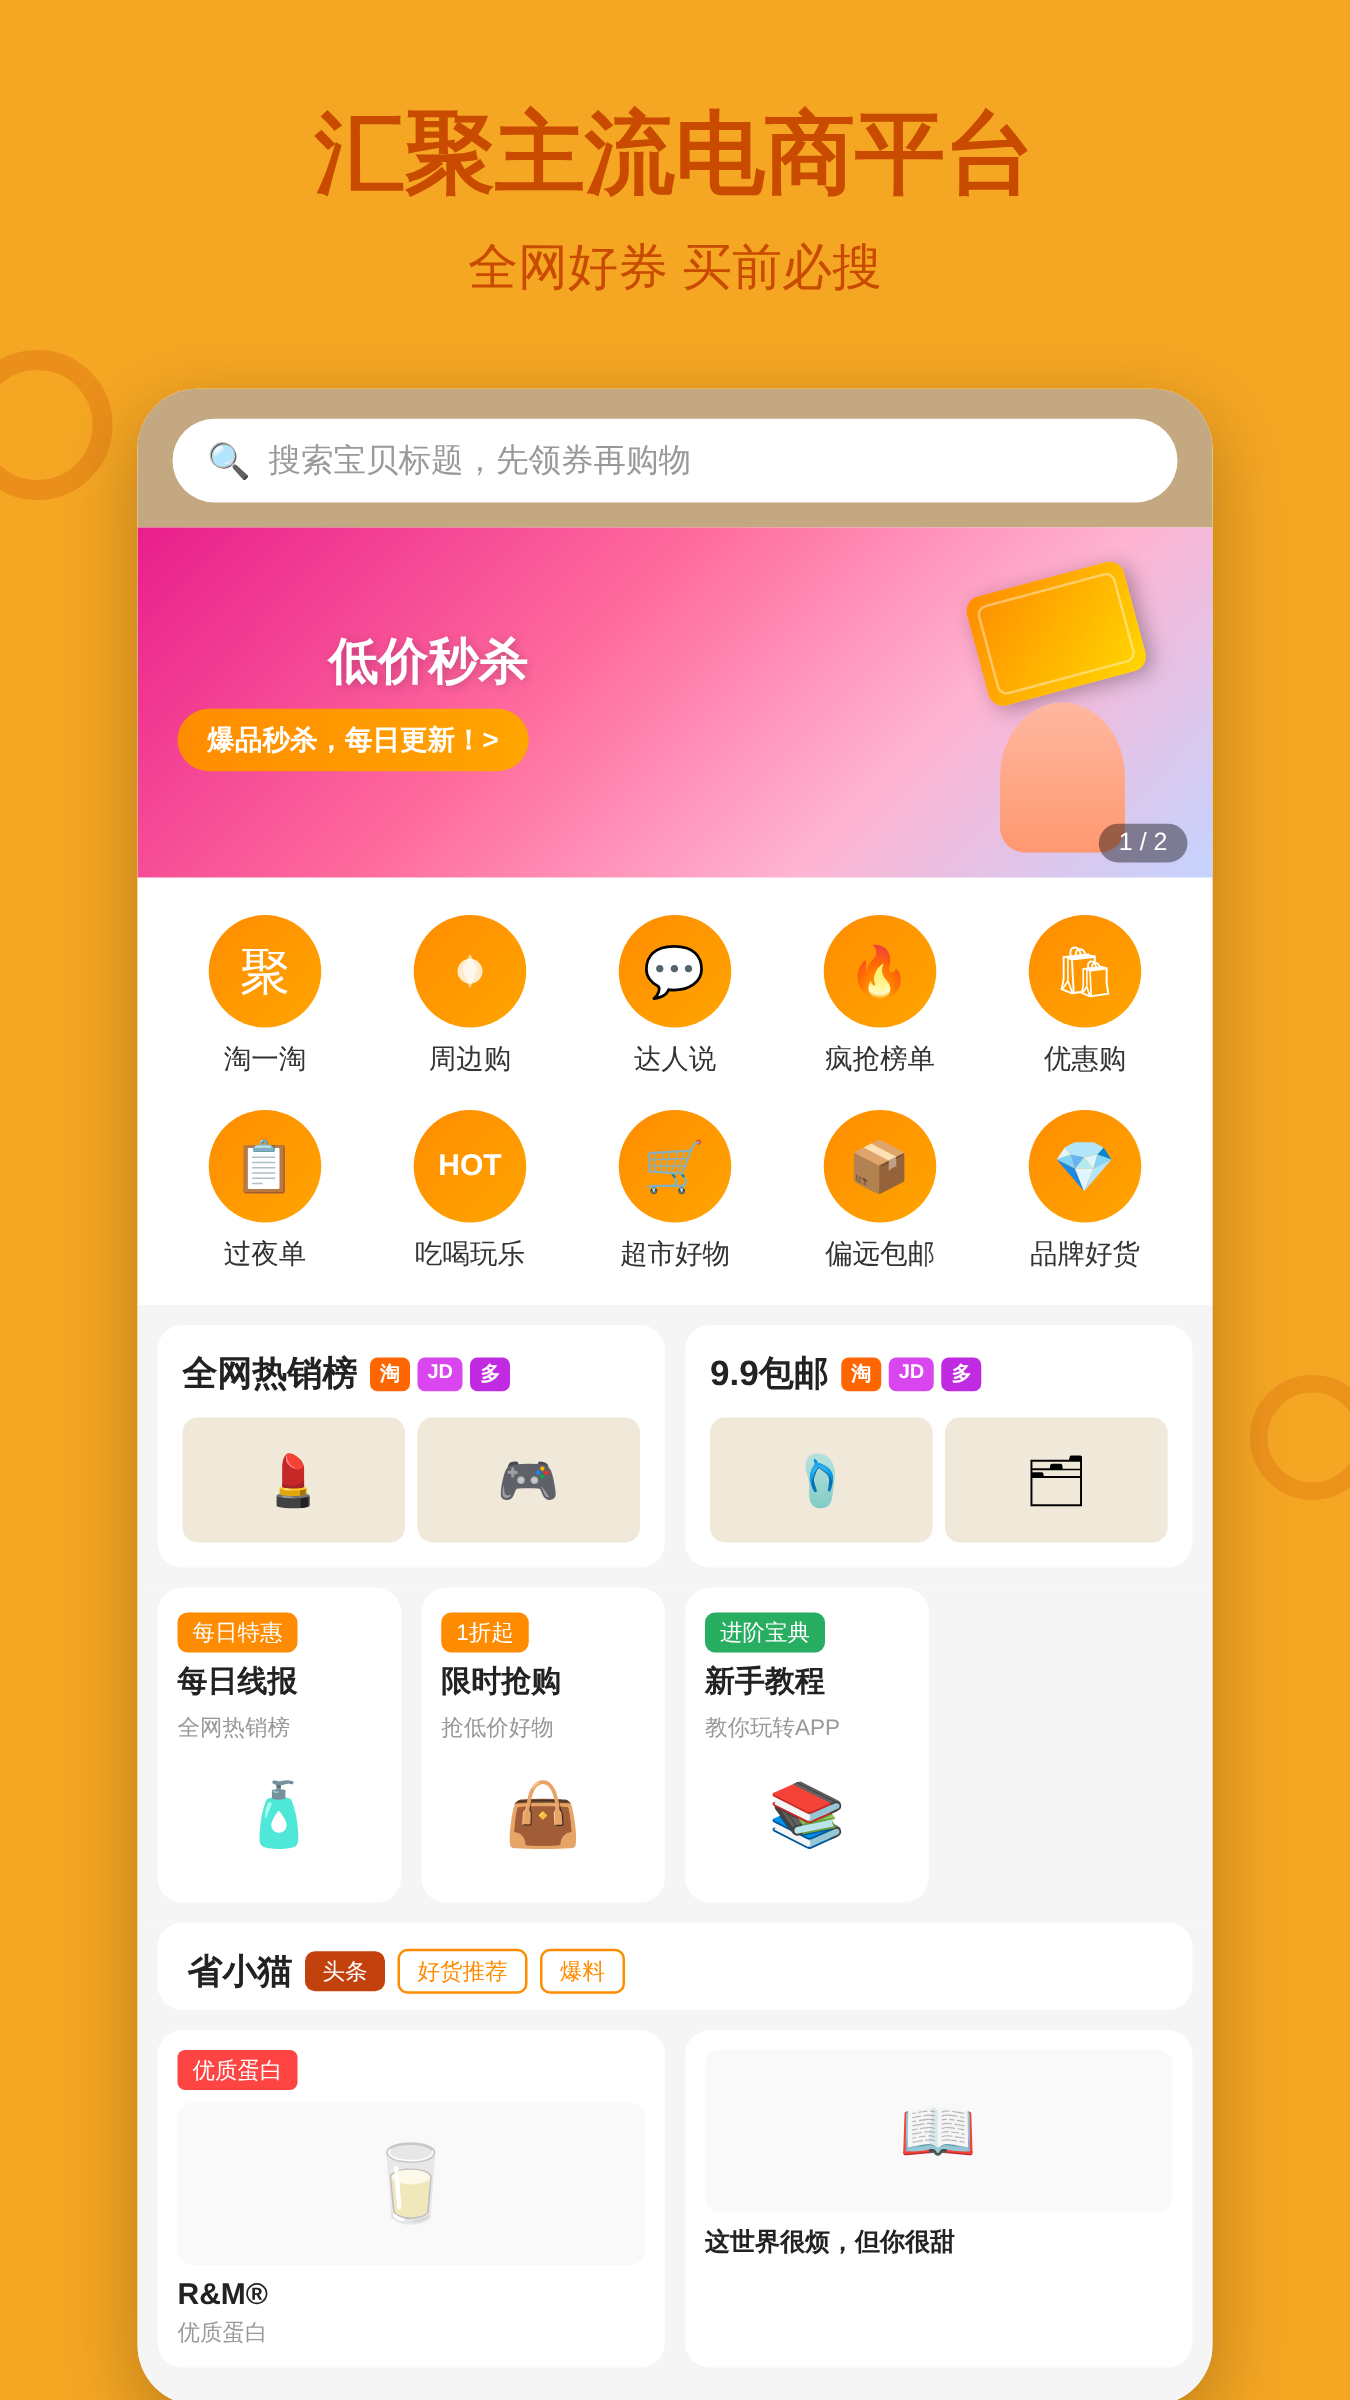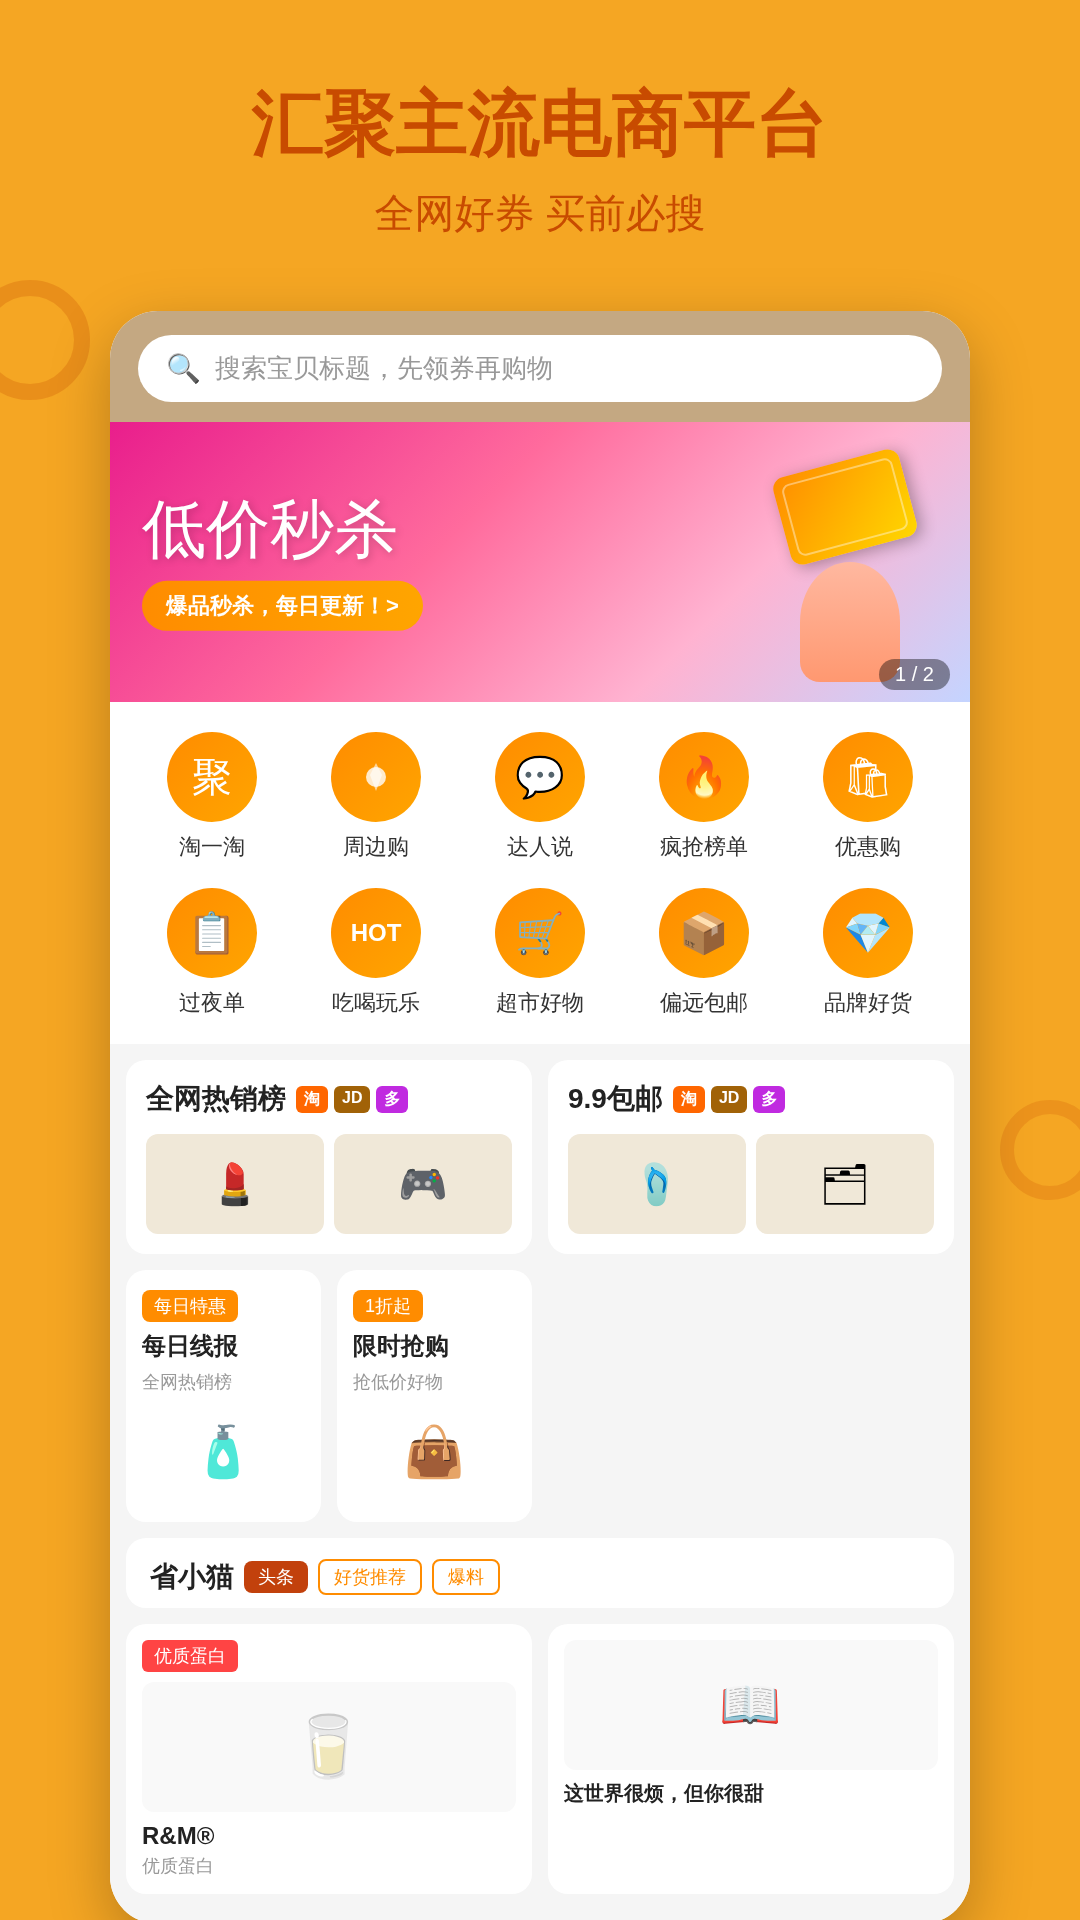--- a/index.html
+++ b/index.html
@@ -90,25 +90,26 @@
       background: linear-gradient(135deg, #E91E8C 0%, #FF6B9D 40%, #FFB3D1 70%, #C4D4FF 100%);
       overflow: hidden;
     }
     .banner-left {
       position: absolute;
       left: 32px;
       top: 50%;
       transform: translateY(-50%);
     }
     .banner-title-cn {
-      font-size: 64px;
-      font-weight: 400;
+      font-size: 40px;
+      font-weight: 700;
       color: #fff;
       text-shadow: 2px 2px 8px rgba(0,0,0,0.2);
       line-height: 1.1;
+      text-align: right;
     }
     .banner-tag {
       margin-top: 16px;
       background: linear-gradient(90deg, #FF8C00, #FFA500);
       border-radius: 30px;
       padding: 10px 24px;
       display: inline-flex;
       align-items: flex-end;
       gap: 6px;
     }
@@ -233,21 +234,21 @@
     }
     .taobao-badge {
       background: #FF6600;
       color: #fff;
       font-size: 16px;
       padding: 3px 8px;
       border-radius: 6px;
       font-weight: 700;
     }
     .jd-badge {
-      background: #a16207;
+      background: #d946ef;
       color: #fff;
       font-size: 16px;
       padding: 3px 8px;
       border-radius: 6px;
       font-weight: 700;
     }
     .pinduoduo-badge {
       background: #E02020;
       color: #fff;
       font-size: 16px;
@@ -537,20 +538,26 @@
         <div class="feature-title">每日线报</div>
         <div class="feature-sub">全网热销榜</div>
         <div class="feature-img">🧴</div>
       </div>
       <div class="feature-item">
         <span class="feature-tag">1折起</span>
         <div class="feature-title">限时抢购</div>
         <div class="feature-sub">抢低价好物</div>
         <div class="feature-img">👜</div>
       </div>
+      <div class="feature-item">
+        <span class="feature-tag" style="background:#27AE60;">进阶宝典</span>
+        <div class="feature-title">新手教程</div>
+        <div class="feature-sub">教你玩转APP</div>
+        <div class="feature-img">📚</div>
+      </div>
     </div>
 
     <div class="shengxiao-section">
       <div class="shengxiao-card">
         <div class="shengxiao-header">
           <span class="shengxiao-name">省小猫</span>
           <span class="shengxiao-tab">头条</span>
           <span class="shengxiao-tab outline">好货推荐</span>
           <span class="shengxiao-tab outline">爆料</span>
         </div>

